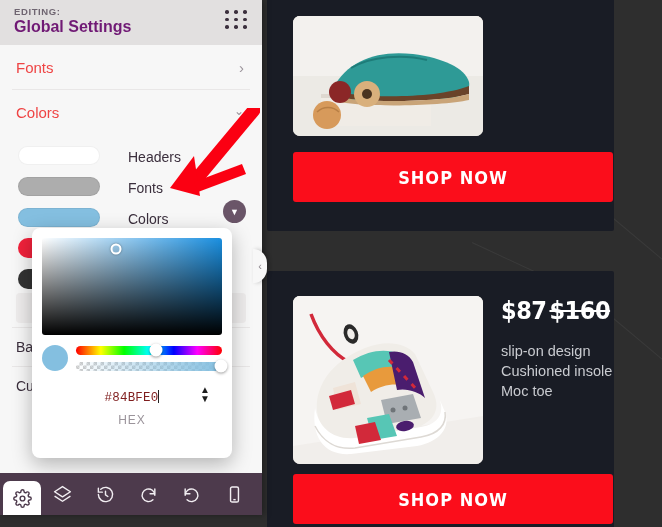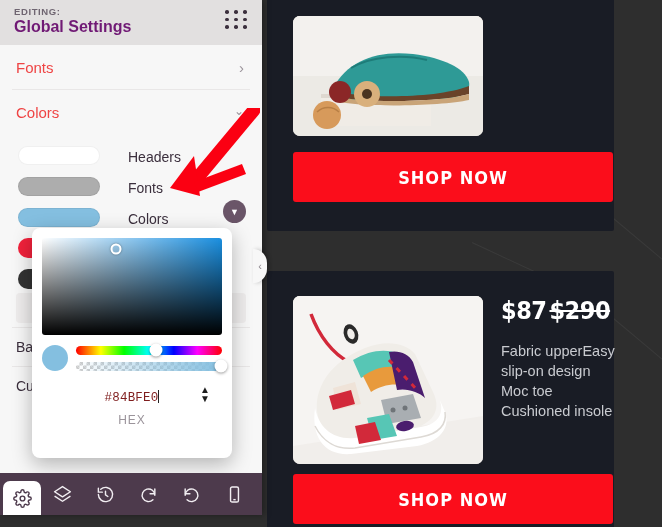--- a/index.html
+++ b/index.html
@@ -245,27 +245,26 @@
           <circle cx="112" cy="112" r="2.5" fill="#6f7478"></circle>
           <path d="M40 92 L62 86 L68 108 L44 114 Z" fill="#efe3d8"></path>
           <path d="M36 100 L58 94 L62 108 L40 114 Z" fill="#d2293a"></path>
           <path d="M74 122 L96 118 L104 140 L80 144 Z" fill="#57c6b5"></path>
           <path d="M62 130 L82 126 L88 144 L66 148 Z" fill="#d2293a"></path>
           <ellipse cx="112" cy="130" rx="9" ry="5" fill="#4a1d6e" transform="rotate(-10 112 130)"></ellipse>
           <path d="M96 64 L126 96" stroke="#d2293a" stroke-width="3" fill="none" stroke-dasharray="5 6"></path>
         </svg>
       </div>
       <div class="price-row">
-        <span>$87</span><span class="price-old">$290</span>
+        <span>$87</span><span class="price-old">$160</span>
       </div>
       <div class="feat-list feat-2">
-        <div>Fabric upperEasy</div>
         <div>slip-on design</div>
+        <div>Cushioned insole</div>
         <div>Moc toe</div>
-        <div>Cushioned insole</div>
       </div>
       <div class="shop-btn shop-2">SHOP NOW</div>
     </div>
   </div>
 
   <div class="sidebar">
 
     <div class="sb-header">
       <div class="sb-editing">EDITING:</div>
       <div class="sb-title">Global Settings</div>

